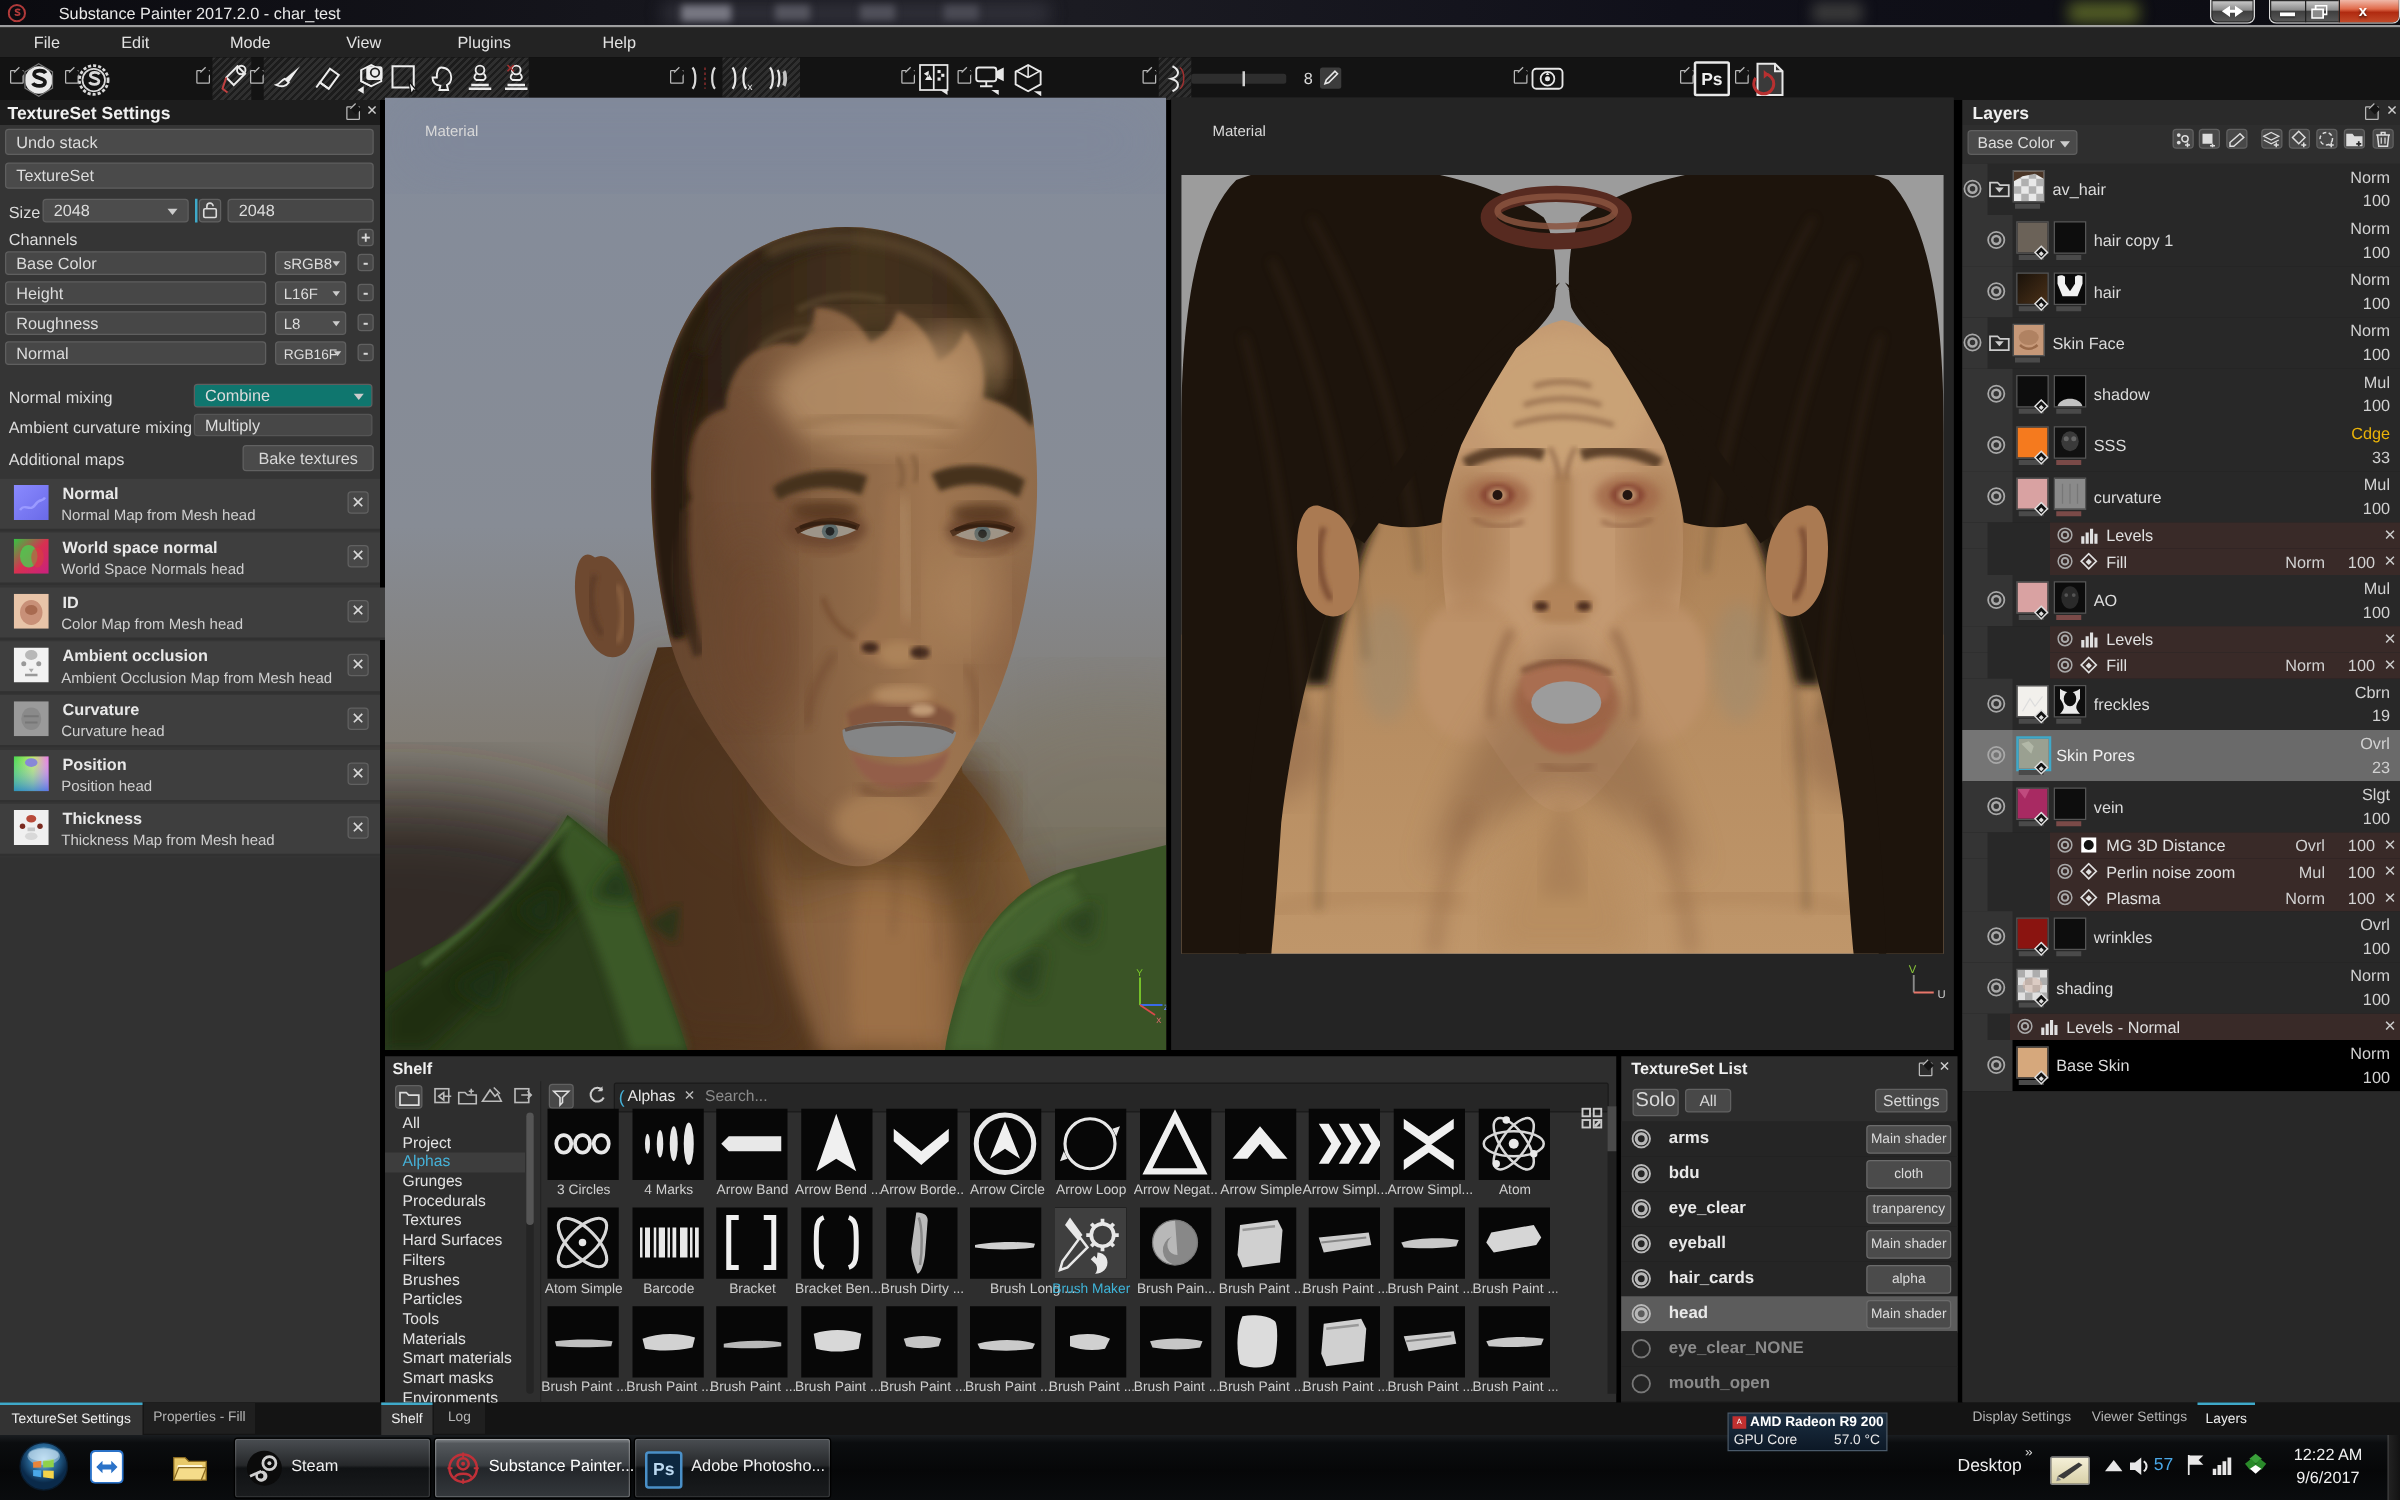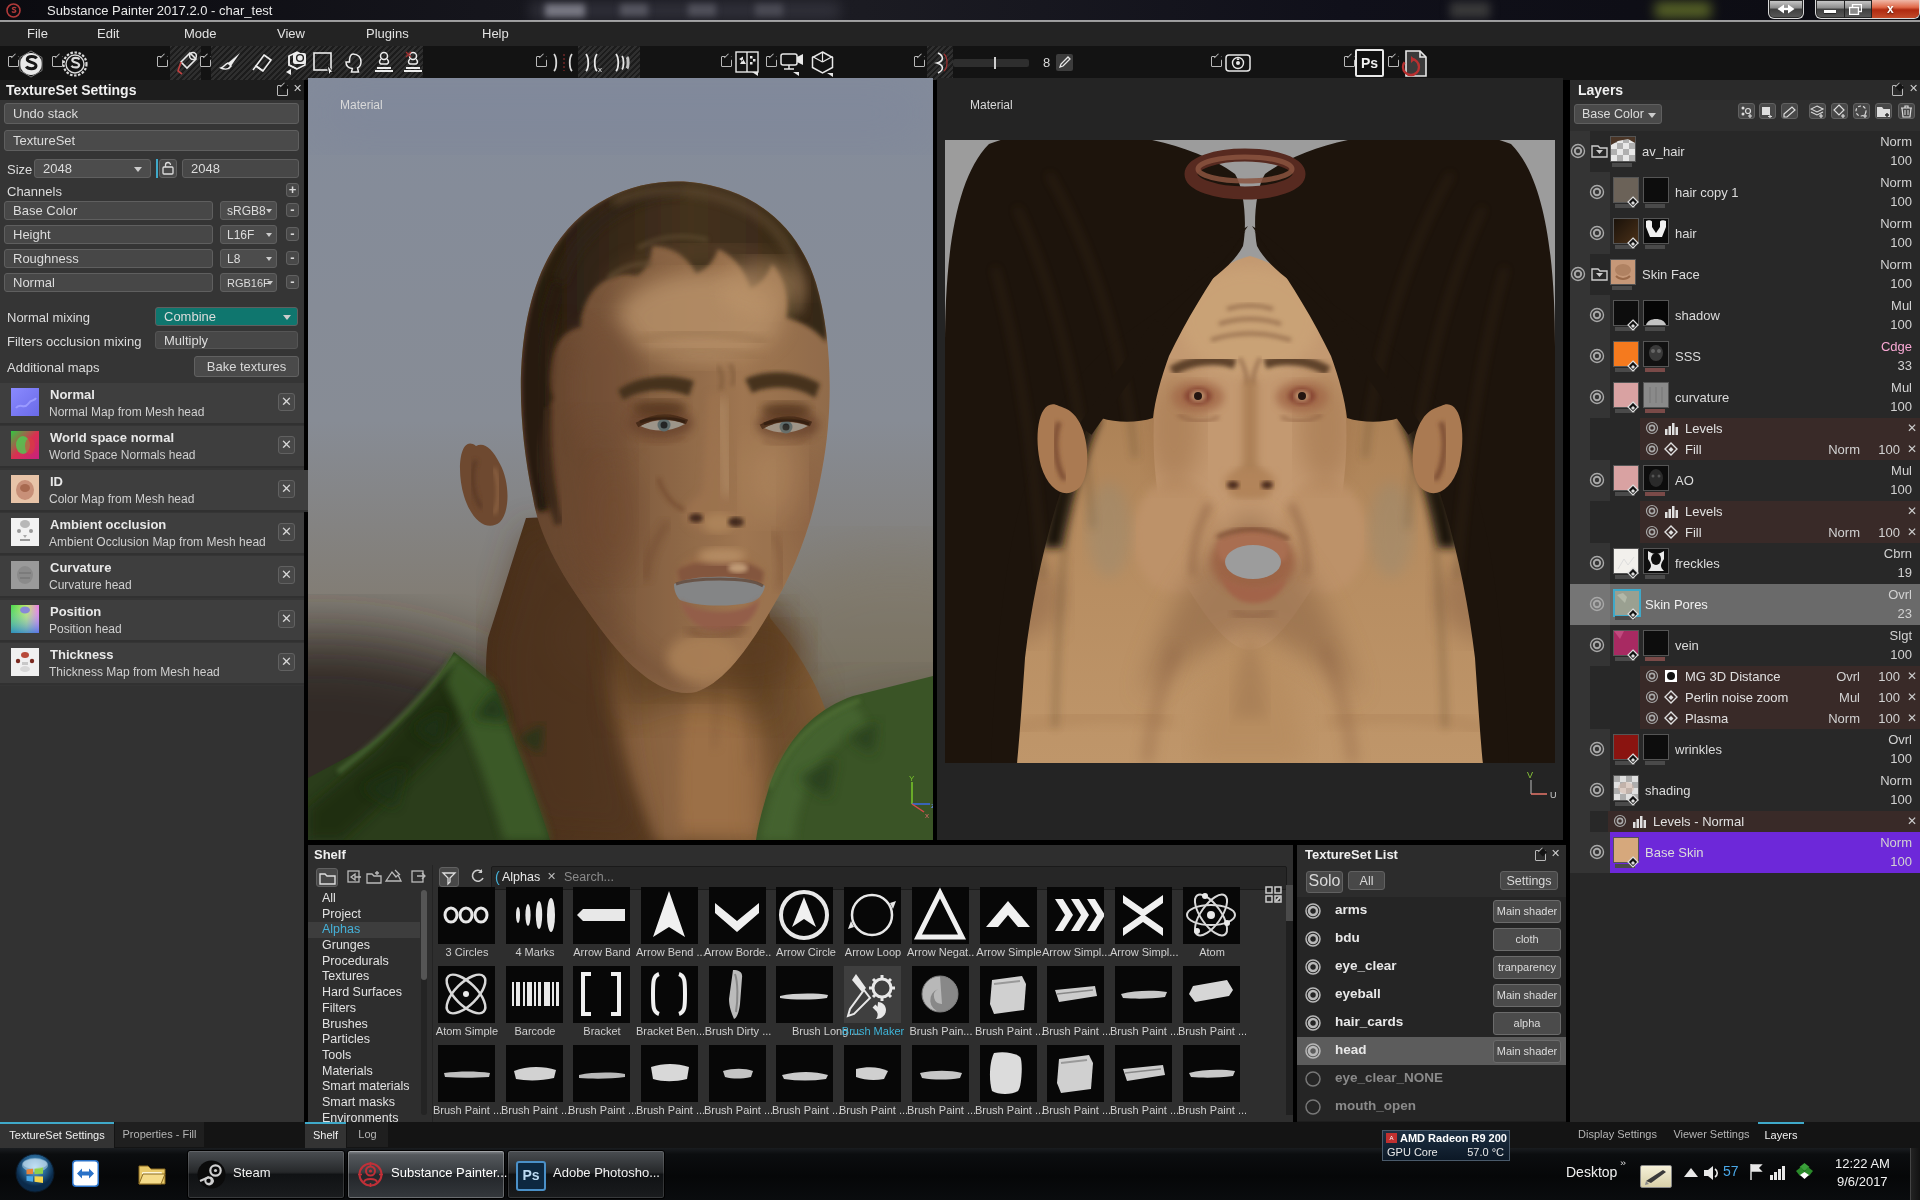--- a/index.html
+++ b/index.html
@@ -206,21 +206,21 @@
   <div class="fld" style="left:220px;top:145px;width:57px;height:19px;line-height:18px;padding-left:6px;font-size:12px;background:#4c4c4c;">L16F<span style="position:absolute;right:4px;top:7px;width:0;height:0;border-left:3.5px solid transparent;border-right:3.5px solid transparent;border-top:4.5px solid #ccc;"></span></div>
   <div class="btn" style="left:286px;top:147px;width:13px;height:14px;line-height:11px;font-weight:bold;">-</div>
   <div class="fld" style="left:4px;top:169px;width:209px;height:19px;line-height:18px;padding-left:8px;">Roughness</div>
   <div class="fld" style="left:220px;top:169px;width:57px;height:19px;line-height:18px;padding-left:6px;font-size:12px;background:#4c4c4c;">L8<span style="position:absolute;right:4px;top:7px;width:0;height:0;border-left:3.5px solid transparent;border-right:3.5px solid transparent;border-top:4.5px solid #ccc;"></span></div>
   <div class="btn" style="left:286px;top:171px;width:13px;height:14px;line-height:11px;font-weight:bold;">-</div>
   <div class="fld" style="left:4px;top:193px;width:209px;height:19px;line-height:18px;padding-left:8px;">Normal</div>
   <div class="fld" style="left:220px;top:193px;width:57px;height:19px;line-height:18px;padding-left:6px;font-size:12px;background:#4c4c4c;"><span style="font-size:11px;">RGB16F</span><span style="position:absolute;right:3px;top:7px;width:0;height:0;border-left:3.5px solid transparent;border-right:3.5px solid transparent;border-top:4.5px solid #ccc;"></span></div>
   <div class="btn" style="left:286px;top:195px;width:13px;height:14px;line-height:11px;font-weight:bold;">-</div>
   <div class="abs" style="left:7px;top:230px;color:#dcdcdc;font-size:13px;">Normal mixing</div>
   <div class="fld" style="left:155px;top:227px;width:143px;height:19px;line-height:18px;padding-left:8px;background:#0f766e;">Combine<span style="position:absolute;right:6px;top:7px;width:0;height:0;border-left:4px solid transparent;border-right:4px solid transparent;border-top:5px solid #ccc;"></span></div>
-  <div class="abs" style="left:7px;top:254px;color:#dcdcdc;font-size:13px;">Filters occlusion mixing</div>
+  <div class="abs" style="left:7px;top:254px;color:#dcdcdc;font-size:13px;">Ambient curvature mixing</div>
   <div class="fld" style="left:155px;top:251px;width:143px;height:18px;line-height:17px;padding-left:8px;border-color:#555;">Multiply</div>
   <div class="abs" style="left:7px;top:280px;color:#dcdcdc;font-size:13px;">Additional maps</div>
   <div class="btn" style="left:194px;top:276px;width:105px;height:21px;line-height:20px;background:#4a4a4a;">Bake textures</div>
 
   <div class="abs" style="left:0;top:303px;width:304px;height:40px;background:#3e3e3e;border-bottom:2px solid #313131;">
     <svg class="abs" style="left:11px;top:5px;" width="28" height="28">
         <defs>
           <linearGradient id="nm" x1="0" y1="0" x2="1" y2="1">
             <stop offset="0" stop-color="#8a8aff"></stop>
             <stop offset="1" stop-color="#6a6ae8"></stop>
@@ -1115,21 +1115,21 @@
         <ellipse cx="12" cy="11" rx="7" ry="8" fill="#3a3a3a"></ellipse>
         <circle cx="9" cy="9" r="2" fill="#666"></circle>
         <circle cx="15" cy="9" r="2" fill="#666"></circle>
       </svg>
       <div class="abs" style="left:75px;top:32px;width:20px;height:4px;background:#7a4a48;"></div>
       <svg class="abs" style="left:57px;top:24px;" width="12" height="12">
         <path d="M6 1l5 5-5 5-5-5z" fill="#111" stroke="#ddd" stroke-width="1.2"></path>
         <path d="M6 5l2 2-2 2-2-2z" fill="#ddd"></path>
       </svg>
       <div class="abs" style="left:105px;top:13px;color:#dcdcdc;font-size:13px;">SSS</div>
-      <div class="abs" style="left:280px;top:3px;width:62px;text-align:right;color:#f9a8d4;font-size:13px;">Cdge</div>
+      <div class="abs" style="left:280px;top:3px;width:62px;text-align:right;color:#eab308;font-size:13px;">Cdge</div>
       <div class="abs" style="left:280px;top:22px;width:62px;text-align:right;color:#d2d2d2;font-size:13px;">33</div>
     </div>
     <div class="abs" style="left:0;top:297px;width:350px;height:41px;background:#282828;border-bottom:1px solid #1c1c1c;">
       <div class="abs" style="left:0;top:0;width:40px;height:41px;background:#343434;"></div>
       <svg class="abs" style="left:19px;top:12px;" width="16" height="16">
         <circle cx="8" cy="8" r="6.5" fill="none" stroke="#a8a8a8" stroke-width="1.4"></circle>
         <circle cx="8" cy="8" r="3.2" fill="none" stroke="#a8a8a8" stroke-width="2"></circle>
       </svg>
       <svg class="abs" style="left:43px;top:5px;border:1px solid #555;" width="24" height="24">
         <rect width="24" height="24" fill="#d9a2a2"></rect>
@@ -1418,21 +1418,21 @@
         <g fill="#e0e0e0">
           <rect x="1" y="8" width="2.5" height="6"></rect>
           <rect x="4.5" y="5" width="2.5" height="9"></rect>
           <rect x="8" y="2" width="2.5" height="12"></rect>
           <rect x="11.5" y="6" width="2.5" height="8"></rect>
         </g>
       </svg>
       <div class="abs" style="left:83px;top:3px;color:#e0e0e0;font-size:13px;">Levels - Normal</div>
       <div class="abs" style="left:337px;top:3px;color:#ccc;font-size:12px;">✕</div>
     </div>
-    <div class="abs" style="left:0;top:752px;width:350px;height:41px;background:#6d28d9;border-bottom:1px solid #1c1c1c;">
+    <div class="abs" style="left:0;top:752px;width:350px;height:41px;background:#000000;border-bottom:1px solid #1c1c1c;">
       <div class="abs" style="left:0;top:0;width:40px;height:41px;background:#343434;"></div>
       <svg class="abs" style="left:19px;top:12px;" width="16" height="16">
         <circle cx="8" cy="8" r="6.5" fill="none" stroke="#a8a8a8" stroke-width="1.4"></circle>
         <circle cx="8" cy="8" r="3.2" fill="none" stroke="#a8a8a8" stroke-width="2"></circle>
       </svg>
       <svg class="abs" style="left:43px;top:5px;border:1px solid #555;" width="24" height="24">
         <rect width="24" height="24" fill="#d6a87c"></rect>
       </svg>
       <div class="abs" style="left:45px;top:32px;width:20px;height:4px;background:#4a4a4a;"></div>
       <svg class="abs" style="left:57px;top:24px;" width="12" height="12">

